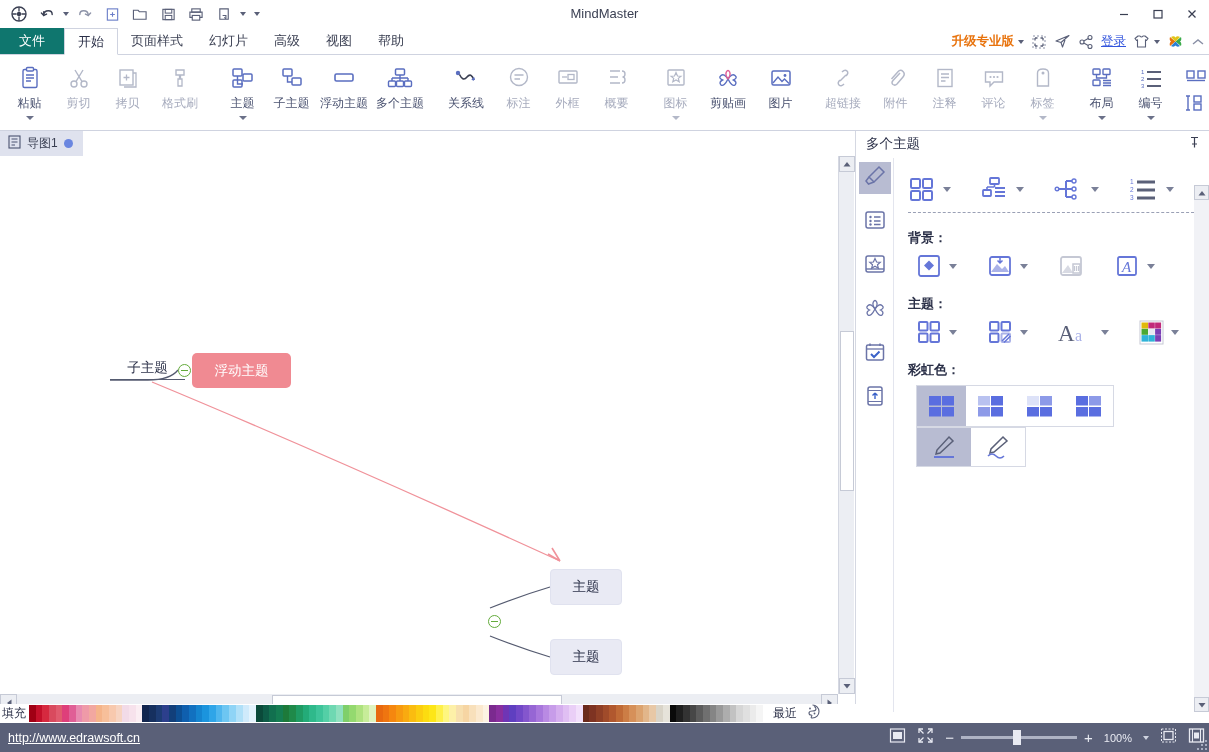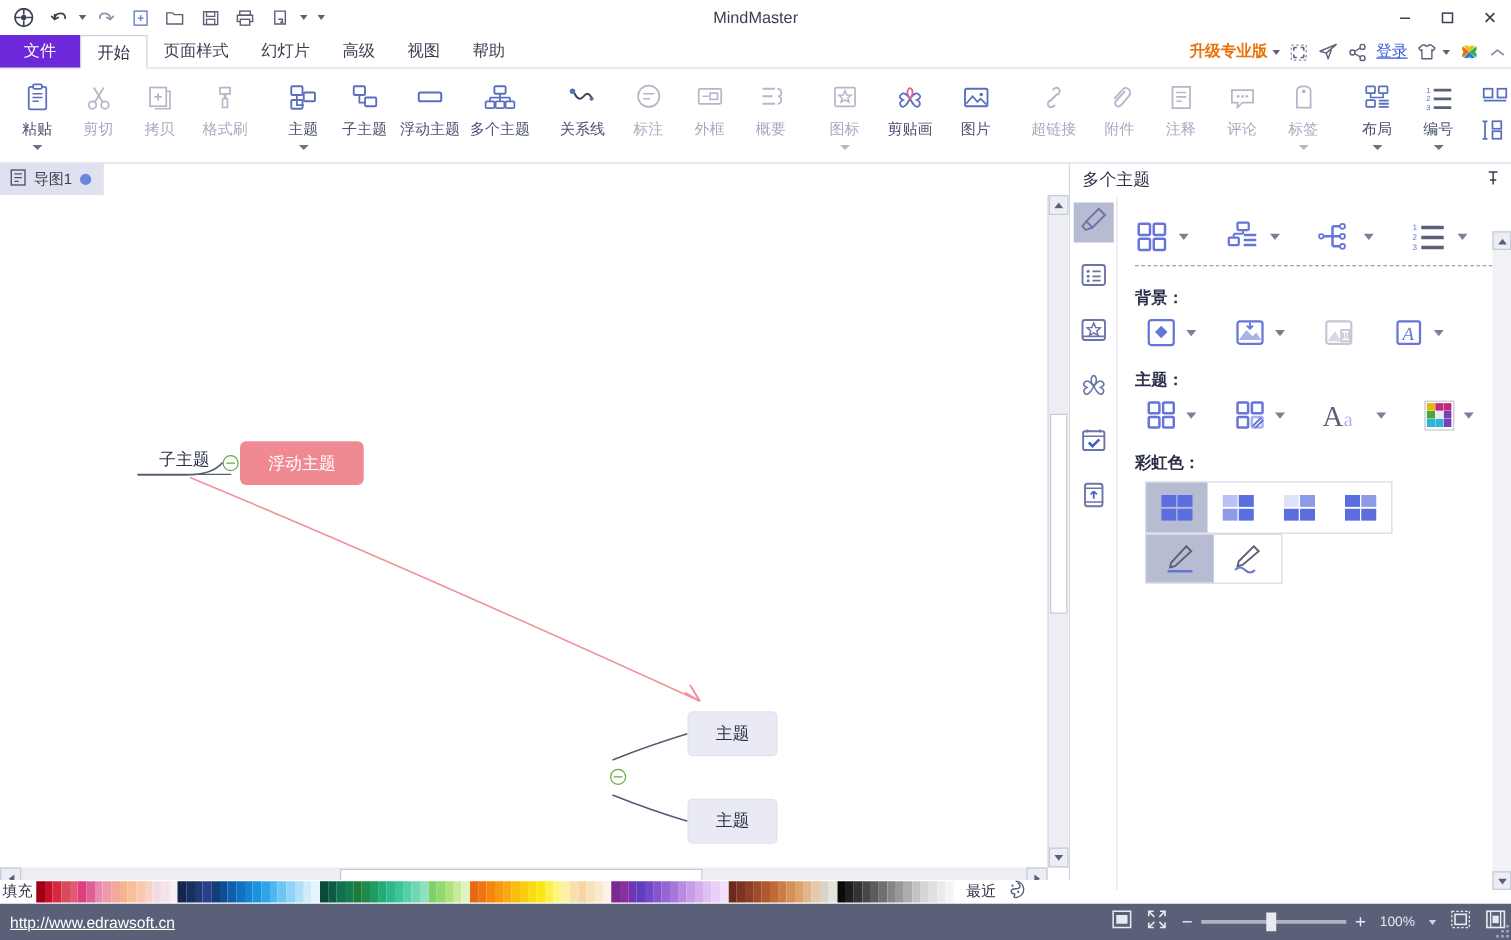--- a/index.html
+++ b/index.html
@@ -34,21 +34,21 @@
   .wbtns { position: absolute; right: 0; top: 0; height: 28px; display: flex; }
   .wbtn { width: 34px; height: 28px; display: flex; align-items: center; justify-content: center; color: #3a3f52; }
 
   
   .menubar {
     position: absolute; top: 28px; left: 0; width: 1209px; height: 27px;
     background: #fff; display: flex; align-items: stretch;
     border-bottom: 1px solid #cfd3e0;
   }
   .menu-file {
-    background: #6d28d9; color: #fff; font-size: 13px;
+    background: #0f766e; color: #fff; font-size: 13px;
     display: flex; align-items: center; justify-content: center; width: 64px;
   }
   .menu-item {
     font-size: 13px; color: #3a3f52; display: flex; align-items: center;
     padding: 0 13px; position: relative;
   }
   .menu-item.active {
     background: #fff; border: 1px solid #cfd3e0; border-bottom: 1px solid #fff;
     margin-bottom: -1px; color: #2b3048;
   }
@@ -215,21 +215,21 @@
     background: #fff; display: flex; align-items: center;
   }
   .pal-lbl { font-size: 12px; color: #2b3048; padding: 0 3px 0 2px; white-space: nowrap; }
   .pal-strip { display: flex; height: 17px; }
   .pal-strip i { display: block; width: 10px; height: 17px; }
   .pal-recent { font-size: 12px; color: #2b3048; margin-left: 10px; white-space: nowrap; }
 
   
   .statusbar {
     position: absolute; top: 723px; left: 0; width: 1209px; height: 29px;
-    background: #5a6078; display: flex; align-items: center; text-decoration: underline;
+    background: #5a6078; display: flex; align-items: center;
   }
   .status-url { color: #fff; font-size: 12.5px; text-decoration: underline; padding-left: 8px; }
   .status-right {
     position: absolute; right: 4px; top: 0; height: 29px; display: flex; align-items: center; gap: 11px;
     color: #e8eaf2;
   }
   .zoomslider { display: flex; align-items: center; gap: 7px; }
   .zs-track { width: 116px; height: 3px; background: #aeb3c4; position: relative; }
   .zs-thumb { position: absolute; left: 52px; top: -6px; width: 8px; height: 15px; background: #e8eaf2; }
   .zs-sign { color: #e8eaf2; font-size: 15px; line-height: 1; }

